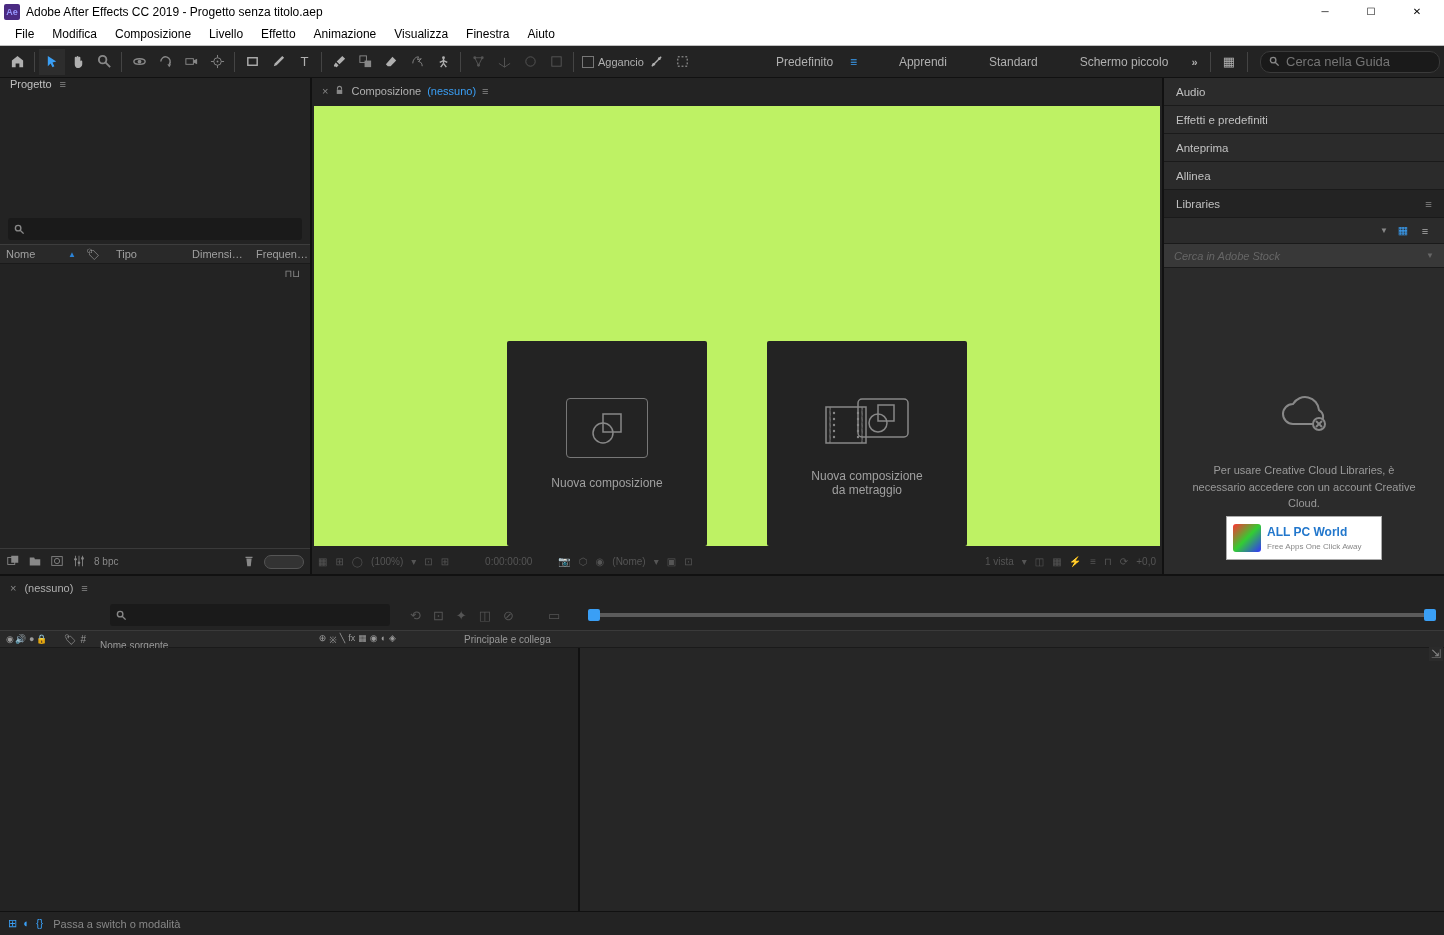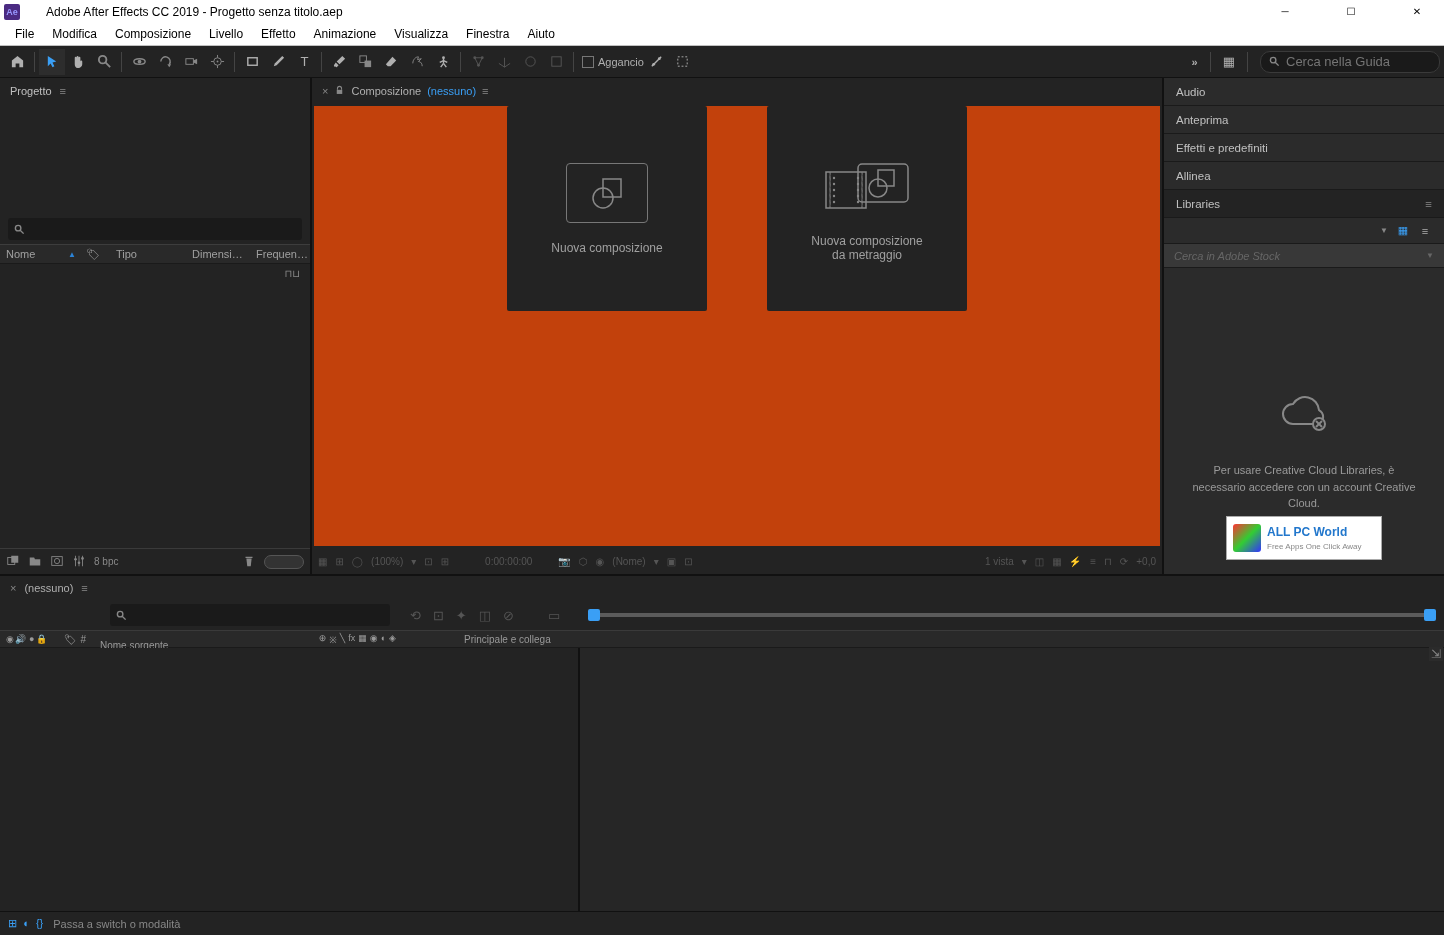--- a/index.html
+++ b/index.html
@@ -1,18 +1,18 @@
 <!DOCTYPE html>
 <html><head>
 <meta charset="utf-8">
 <style>
 * { margin:0; padding:0; box-sizing:border-box; font-family:"Segoe UI",Tahoma,sans-serif; -webkit-font-smoothing:antialiased; }
 body { background:#1e1e1e; color:#b0b0b0; font-size:11px; width:1444px; height:935px; overflow:hidden; display:flex; flex-direction:column; }
 
-.titlebar { height:23px; background:#fff; color:#000; display:flex; align-items:center; padding:0 4px; font-size:12px;gap:20px; }
+.titlebar { height:23px; background:#fff; color:#000; display:flex; align-items:center; padding:0 4px; font-size:12px; }
 .titlebar .ae-icon { width:16px; height:16px; background:#4b2b82; color:#9999ff; display:inline-flex; align-items:center; justify-content:center; font-size:9px; font-weight:bold; border-radius:2px; margin-right:6px; }
 .titlebar .spacer { flex:1; }
 .winbtn { width:46px; height:23px; display:flex; align-items:center; justify-content:center; font-size:10px; color:#000; }
 
 .menubar { height:23px; background:#fff; color:#000; display:flex; align-items:center; padding:0 6px; font-size:12px; border-bottom:1px solid #c0c0c0; }
 .menubar span { padding:0 9px; cursor:pointer;text-align:center; }
 
 .toolbar { height:32px; background:#232323; display:flex; align-items:center; padding:0 4px; gap:0; border-bottom:1px solid #111; }
 .tbtn { width:26px; height:26px; display:flex; align-items:center; justify-content:center; color:#b0b0b0; font-size:12px; }
 .tbtn.sel { background:#2d2d2d; color:#3a9ff5; }
@@ -22,40 +22,40 @@
 .toolbar .check .box{width:12px;height:12px;border:1px solid #777;}
 .ws-area { margin-left:60px; display:flex; align-items:center; gap:22px; font-size:12px; }
 .ws-area span { padding:4px 10px; color:#b0b0b0; }
 .ws-area span.active { color:#3a9ff5; }
 .ws-right { display:flex; align-items:center; gap:8px; margin-left:auto; }
 .searchbox { background:#1a1a1a; border:1px solid #3a3a3a; border-radius:10px; height:22px; width:180px; display:flex; align-items:center; padding:0 8px; font-size:11px; color:#888; gap:6px;}
 .searchbox input{ background:transparent;border:none;color:#b0b0b0;font-size:13px;width:100%;outline:none;}
 
 .main { flex:1; display:flex; min-height:0; border-bottom:2px solid #111;}
 .panel-left { width:312px; background:#232323; display:flex; flex-direction:column; border-right:2px solid #111; }
-.panel-tab { height:26px; display:flex; align-items:center; padding:0 10px; font-size:11px; color:#c0c0c0; gap:8px;}
+.panel-tab { height:26px; display:flex; align-items:flex-start; padding:0 10px; font-size:11px; color:#c0c0c0; gap:8px;}
 .panel-tab .menu-icon{color:#888;}
 .proj-body { flex:1; background:#232323; display:flex; flex-direction:column;}
 .proj-meta { height:110px; }
 .proj-search { padding:4px 8px; }
 .proj-search .sinput{ height:22px; background:#1a1a1a; border-radius:3px; display:flex; align-items:center; padding:0 6px; color:#888;}
 .proj-cols { height:20px; background:#292929; display:flex; align-items:center; font-size:11px; color:#a0a0a0; padding:0 6px; gap:16px; border-top:1px solid #3d3d3d; border-bottom:1px solid #1a1a1a;}
 .proj-cols .col-name{flex:1.3;display:flex;align-items:center;gap:6px;}
 .proj-cols .col{width:60px;}
 .proj-cols .col.sm{width:48px;}
 .proj-cols .sort-arrow{color:#2b83d6;font-size:8px;margin-left:auto;margin-right:4px;}
 .proj-list{flex:1;background:#232323;position:relative;}
 .proj-list .flow-icon{position:absolute;top:4px;right:10px;color:#888;font-size:10px;}
 .proj-footer{height:26px;background:#232323;border-top:1px solid #3a3a3a;display:flex;align-items:center;padding:0 6px;gap:8px;color:#888;font-size:10px;}
 .proj-footer .bpc{font-size:10px;color:#888;}
 
 .panel-center{flex:1;background:#232323;display:flex;flex-direction:column;min-width:0;}
 .comp-tab{height:26px;display:flex;align-items:center;padding:0 10px;gap:6px;color:#b0b0b0;font-size:11px;}
 .comp-tab .nessuno{color:#3a9ff5;}
-.comp-body{flex:1;background:#c2410c;margin:2px;display:flex;align-items:flex-start;justify-content:center;gap:60px;}
+.comp-body{flex:1;background:#bef264;margin:2px;display:flex;align-items:flex-end;justify-content:center;gap:60px;}
 .comp-card{width:200px;height:205px;background:#232323;display:flex;flex-direction:column;align-items:center;justify-content:center;gap:18px;color:#a0a0a0;font-size:12px;text-align:center;border-radius:2px;}
 .comp-card .cicon{width:82px;height:60px;border:1px solid #777;border-radius:4px;display:flex;align-items:center;justify-content:center;position:relative;}
 .comp-card .cicon .innershape{stroke:#888;fill:none;stroke-width:1.5;}
 .comp-card.second .cicon{border:none;}
 .comp-footer{height:26px;background:#232323;display:flex;align-items:center;padding:0 6px;gap:8px;color:#555;font-size:10px;}
 .comp-footer .item{color:#555;}
 
 .panel-right{width:282px;background:#232323;display:flex;flex-direction:column;border-left:2px solid #111;}
 .rp-row{height:28px;display:flex;align-items:center;padding:0 12px;color:#c0c0c0;font-size:11.5px;border-bottom:1px solid #1a1a1a;background:#2b2b2b;}
 .rp-row.head{background:#232323;font-weight:normal;}
@@ -261,20 +261,26 @@
         <circle cx="5" cy="11" r="1.5" fill="#b0b0b0"></circle>
         <circle cx="11" cy="5" r="1.5" fill="#b0b0b0"></circle>
       </svg>
     </div>
   <div class="tbtn">
       <svg viewBox="0 0 16 16">
         <rect x="3" y="3" width="10" height="10" fill="none" stroke="#b0b0b0" stroke-dasharray="2"></rect>
       </svg>
     </div>
 
+  <div class="ws-area">
+    <span class="active"><span>Predefinito</span> &nbsp;≡</span>
+    <span>Apprendi</span>
+    <span>Standard</span>
+    <span>Schermo piccolo</span>
+  </div>
   <div class="ws-right">
     <span style="font-weight:bold;color:#b0b0b0;">»</span>
     <div class="tdiv"></div>
     <span style="font-size:13px;">▦</span>
     <div class="tdiv"></div>
     <div class="searchbox">
        <svg width="11" height="11" viewBox="0 0 16 16">
           <circle cx="6" cy="6" r="4" fill="none" stroke="#888" stroke-width="2"></circle>
           <line x1="9" y1="9" x2="14" y2="14" stroke="#888" stroke-width="2"></line>
         </svg>
@@ -422,24 +428,24 @@
       <span class="item">⟳</span>
       <span class="item">+0,0</span>
     </div>
   </div>
 
   <div class="panel-right">
     <div class="rp-row">
         <span>Audio</span>
       </div>
     <div class="rp-row">
+        <span>Effetti e predefiniti</span>
+      </div>
+    <div class="rp-row">
         <span>Anteprima</span>
-      </div>
-    <div class="rp-row">
-        <span>Effetti e predefiniti</span>
       </div>
     <div class="rp-row">
         <span>Allinea</span>
       </div>
     <div class="rp-row head">
       <span>Libraries</span>
       <span class="menu-icon">≡</span>
     </div>
     <div class="lib-row">
       <span class="triangle">▼</span>

